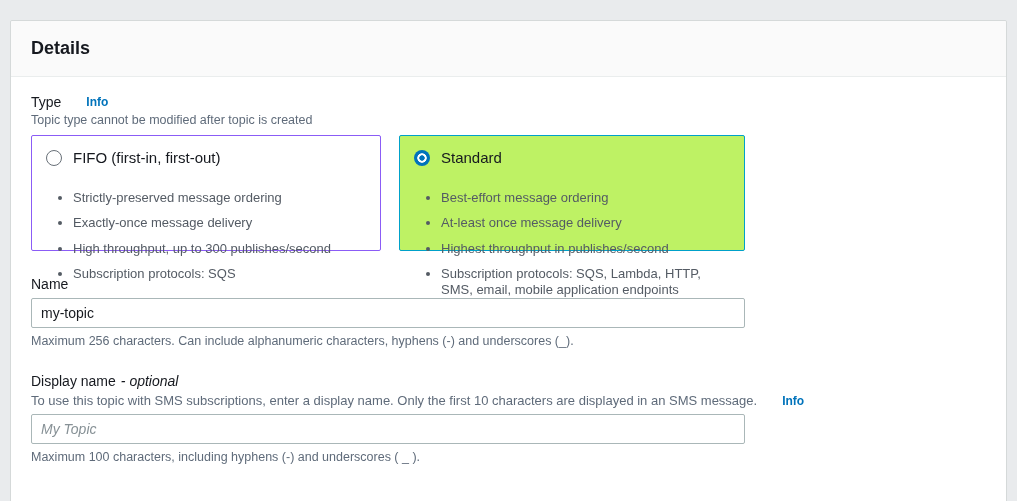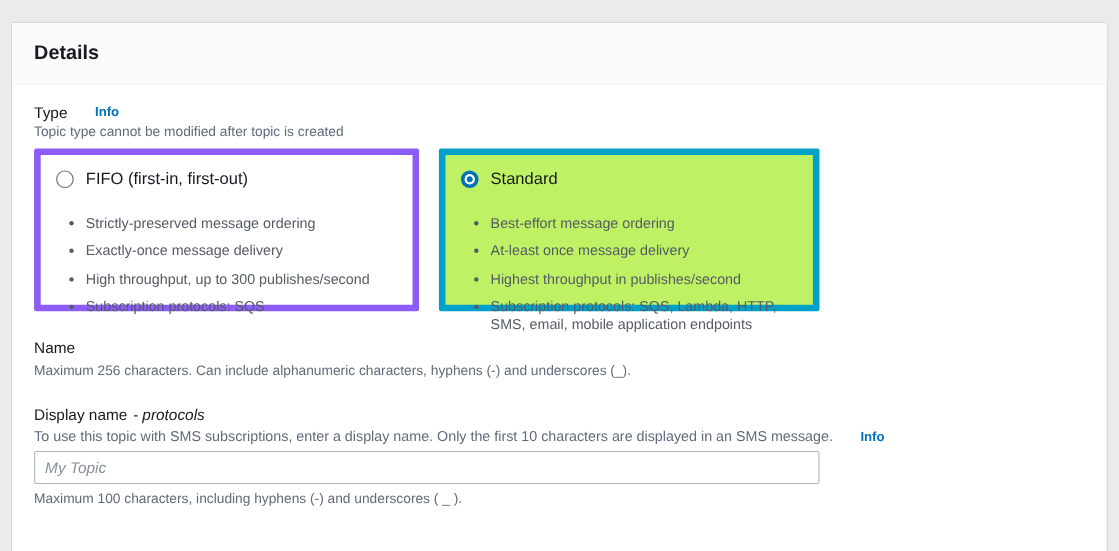--- a/index.html
+++ b/index.html
@@ -23,21 +23,21 @@
     display: flex;
     align-items: center;
     padding: 0 20px;
     background: #fafafa;
     border-bottom: 1px solid #eaeded;
     border-radius: 2px 2px 0 0;
   }
   .panel-title { font-size: 18px; font-weight: bold; color: #16191f; }
   .panel-body { padding: 17px 20px 20px 20px; }
 
-  .label-row { display: flex; align-items: flex-start; }
+  .label-row { display: flex; align-items: center; }
   .field-label { font-size: 14px; color: #16191f; }
   .optional { font-style: italic; }
   .info-link {
     margin-left: 25px;
     font-size: 12px;
     font-weight: bold;
     color: #0073bb;
     text-decoration: none;
     cursor: pointer;
   }
@@ -47,22 +47,22 @@
     color: #5f6b7a;
   }
   .help-text {
     margin-top: 6px;
     font-size: 12.5px;
     color: #5f6b7a;
   }
 
   .tiles { display: flex; gap: 18px; margin-top: 8px; }
   .tile {
-    width: 350px; height: 148px;
-    border: 6px solid #8b5cf6;
+    width: 350px; height: 116px;
+    border: 1px solid #8b5cf6;
     border-radius: 2px;
     background: #ffffff;
     padding: 13px 14px;
     cursor: pointer;
   }
   .tile.selected {
     width: 346px;
     border-color: #00a1c9;
     background: #bef264;
   }
@@ -157,27 +157,28 @@
               <li>Highest throughput in publishes/second</li>
               <li>Subscription protocols: SQS, Lambda, HTTP, SMS, email, mobile application endpoints</li>
             </ul>
         </div>
 
       </div>
     </div>
 
     <div class="form-section">
       <div class="field-label">Name</div>
+      <input class="text-input" type="text" value="my-topic" style="">
       <div class="help-text">Maximum 256 characters. Can include alphanumeric characters, hyphens (-) and underscores (_).</div>
     </div>
 
     <div class="form-section">
       <div class="label-row">
         <span class="field-label">Display name</span>
-        <span class="field-label optional" style="margin-left:5px;">- protocols</span>
+        <span class="field-label optional" style="margin-left:5px;">- optional</span>
       </div>
       <div class="desc-with-info display-desc-row">
         <span class="field-desc" style="font-size:13px;">To use this topic with SMS subscriptions, enter a display name. Only the first 10 characters are displayed in an SMS message.</span>
         <a class="info-link">Info</a>
       </div>
       <input class="text-input" type="text" placeholder="My Topic" style="">
       <div class="help-text">Maximum 100 characters, including hyphens (-) and underscores ( _ ).</div>
     </div>
 
   </div>

